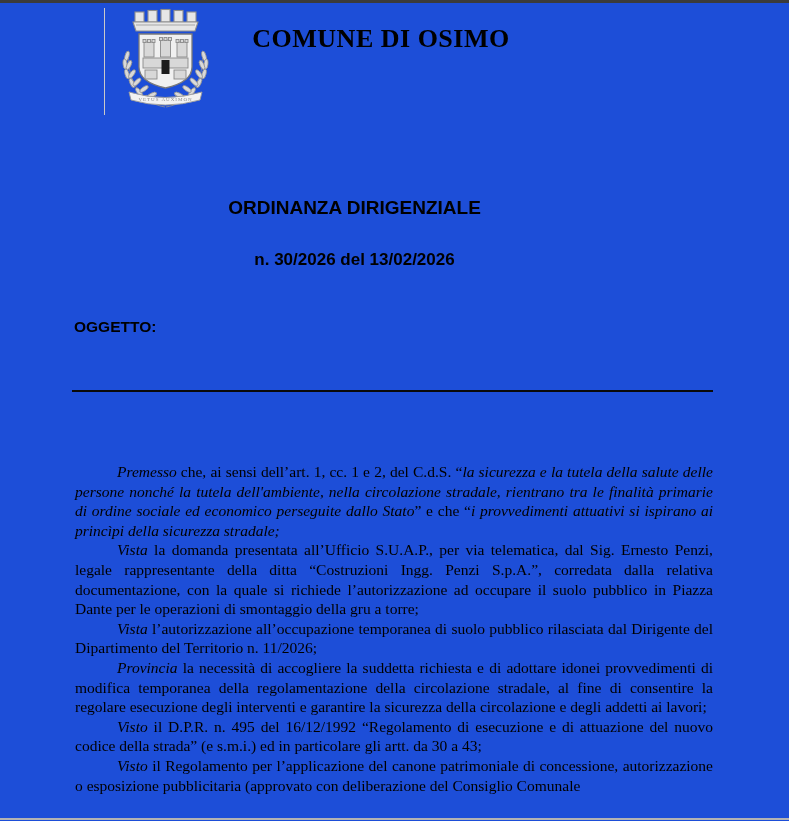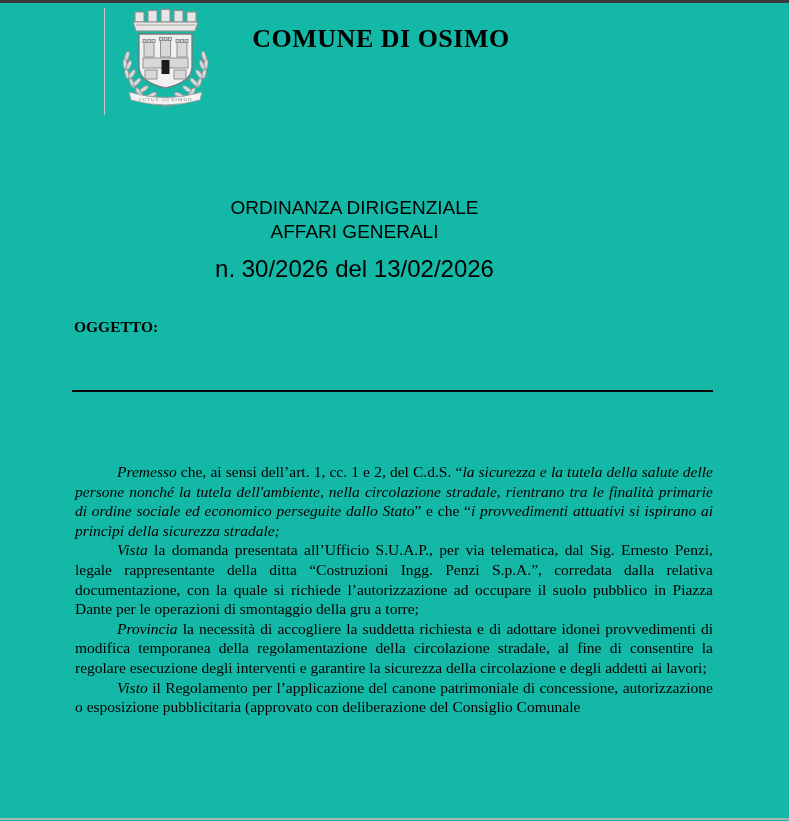--- a/index.html
+++ b/index.html
@@ -1,40 +1,40 @@
 <!DOCTYPE html>
 <html><head>
 <meta charset="utf-8">
 <style>
   html,body { margin:0; padding:0; background:#ffffff; }
   .page {
-    position:relative; width:789px; height:821px; background:#14b8a6;
+    position:relative; width:789px; height:821px; background:#1d4ed8;
     overflow:hidden; color:#000;
     font-family:"Liberation Serif","DejaVu Serif",serif;
   }
   .top-bar { position:absolute; top:0; left:0; width:789px; height:3px; background:#3b3b3b; }
   .bottom-edge { position:absolute; top:818px; left:0; width:789px; height:2px; background:#b3b3b3; z-index:5; }
 
   .crest-box { position:absolute; left:104px; top:8px; width:121px; height:107px; border-left:1px solid #c9c9c9; }
   .crest-box svg { display:block; }
 
   .header-text { position:absolute; left:0; top:24px; width:762px; text-align:center; }
   .muni-name { font-size:26px; font-weight:bold; letter-spacing:0.5px; line-height:30px; }
   .prov-name { font-size:18px; line-height:22px; margin-top:2px; }
 
   .title-block {
     position:absolute; top:196px; left:0; width:709px; text-align:center;
-    font-family:"Liberation Sans","DejaVu Sans",sans-serif; font-weight:normal;
+    font-family:"Liberation Sans","DejaVu Sans",sans-serif; font-weight:bold;
   }
   .title-line { font-size:19px; line-height:24px; }
-  .title-number { font-size:24px; line-height:22px; margin-top:14px; }
+  .title-number { font-size:17px; line-height:22px; margin-top:29px; }
 
   .subject-block {
     position:absolute; top:316px; left:74px; width:650px;
-    font-family:Liberation Serif, serif; font-weight:bold;
+    font-family:Liberation Sans, sans-serif; font-weight:bold;
     font-size:15.5px; line-height:21px;
   }
   .separator-rule { position:absolute; top:390px; left:72px; width:641px; height:2px; background:#0a0a0a; }
 
   .doc-body {
     position:absolute; top:462px; left:75px; width:638px;
     font-size:15.5px; line-height:19.6px; text-align:justify;
   }
   .doc-body p { margin:0; text-indent:42px; }
   .it { font-style:italic; }
@@ -120,32 +120,33 @@
       <text x="60.5" y="92.5" text-anchor="middle" font-size="5" letter-spacing="1" fill="#8b8b8b" font-family="Liberation Serif, serif">VETUS AUXIMON</text>
     </svg>
   </div>
 
   <div class="header-text">
     <div class="muni-name">COMUNE DI OSIMO</div>
   </div>
 
   <div class="title-block">
     <div class="title-line">ORDINANZA DIRIGENZIALE</div>
-    <div class="title-line">AFFARI GENERALI</div>
     <div class="title-number">n. 30/2026 del 13/02/2026</div>
   </div>
 
   <div class="subject-block">
     <div>OGGETTO:</div>
   </div>
 
   <div class="separator-rule"></div>
 
   <div class="doc-body">
       <p><span class="it">Premesso</span><span> che, ai sensi dell’art. 1, cc. 1 e 2, del C.d.S. “</span><span class="it">la sicurezza e la tutela della salute delle persone nonché la tutela dell'ambiente, nella circolazione stradale, rientrano tra le finalità primarie di ordine sociale ed economico perseguite dallo Stato</span><span>” e che “</span><span class="it">i provvedimenti attuativi si ispirano ai princìpi della sicurezza stradale;</span></p>
       <p><span class="it">Vista</span><span> la domanda presentata all’Ufficio S.U.A.P., per via telematica, dal Sig. Ernesto Penzi, legale rappresentante della ditta “Costruzioni Ingg. Penzi S.p.A.”, corredata dalla relativa documentazione, con la quale si richiede l’autorizzazione ad occupare il suolo pubblico in Piazza Dante per le operazioni di smontaggio della gru a torre;</span></p>
+      <p><span class="it">Vista</span><span> l’autorizzazione all’occupazione temporanea di suolo pubblico rilasciata dal Dirigente del Dipartimento del Territorio n. 11/2026;</span></p>
       <p><span class="it">Provincia</span><span> la necessità di accogliere la suddetta richiesta e di adottare idonei provvedimenti di modifica temporanea della regolamentazione della circolazione stradale, al fine di consentire la regolare esecuzione degli interventi e garantire la sicurezza della circolazione e degli addetti ai lavori;</span></p>
+      <p><span class="it">Visto</span><span> il D.P.R. n. 495 del 16/12/1992 “Regolamento di esecuzione e di attuazione del nuovo codice della strada” (e s.m.i.) ed in particolare gli artt. da 30 a 43;</span></p>
       <p><span class="it">Visto</span><span> il Regolamento per l’applicazione del canone patrimoniale di concessione, autorizzazione o esposizione pubblicitaria (approvato con deliberazione del Consiglio Comunale</span></p>
     </div>
 
   <div class="bottom-edge"></div>
 
 </div>
 
 </body></html>

